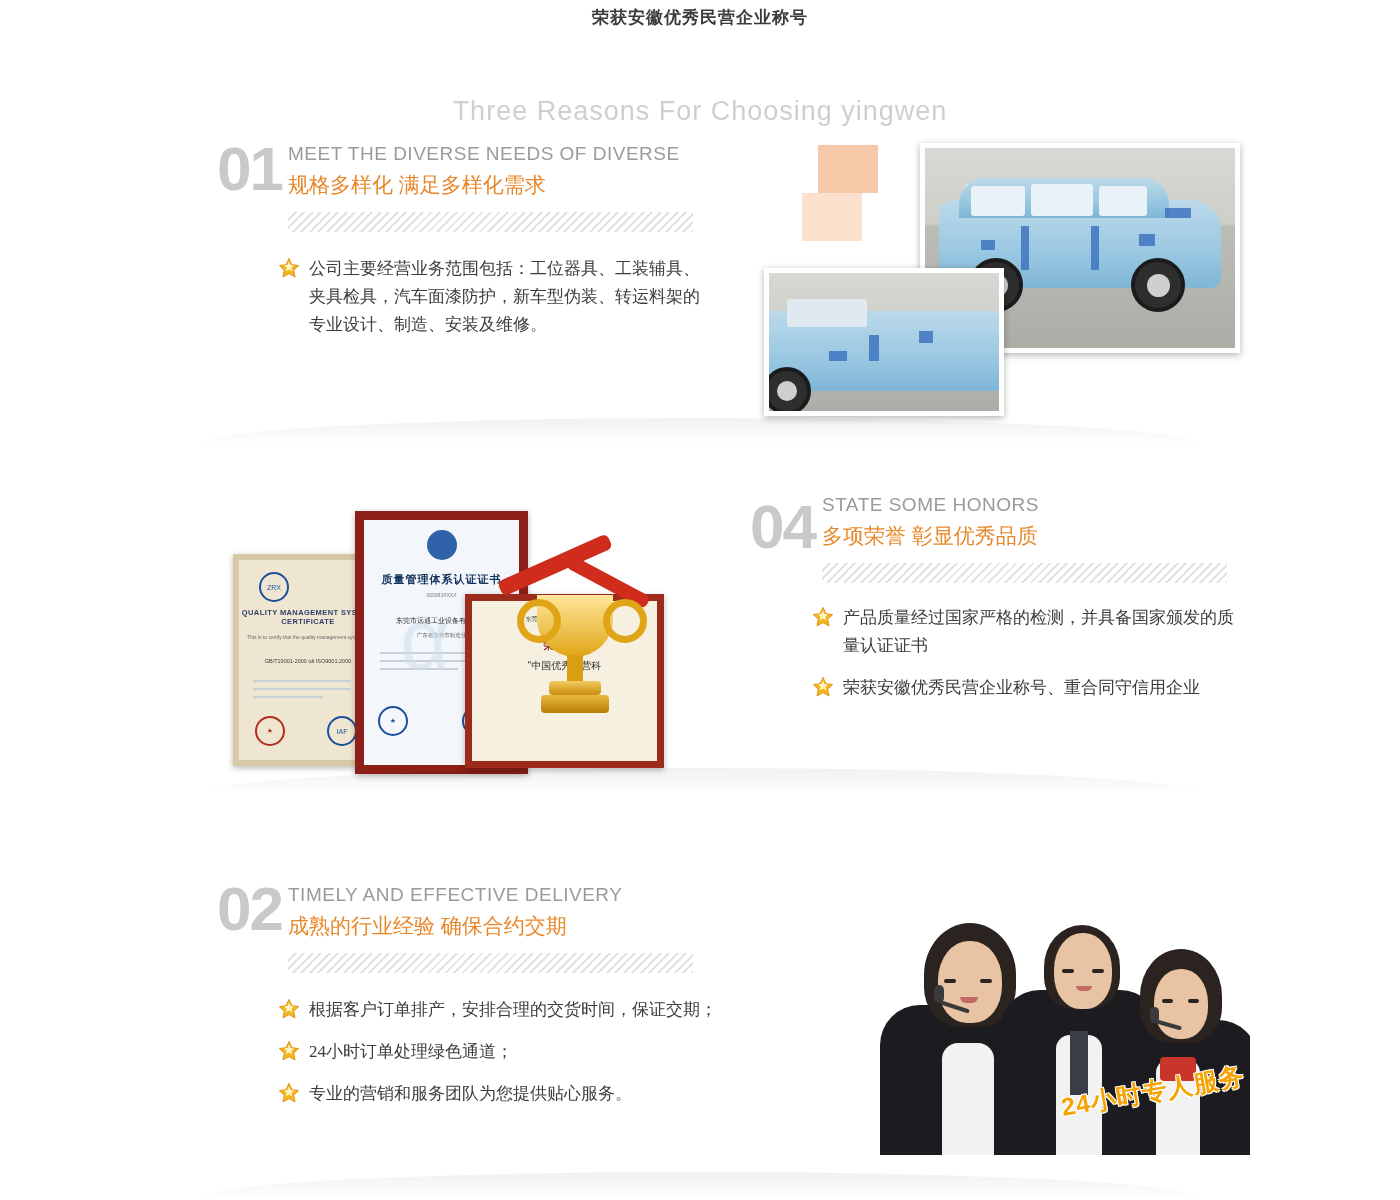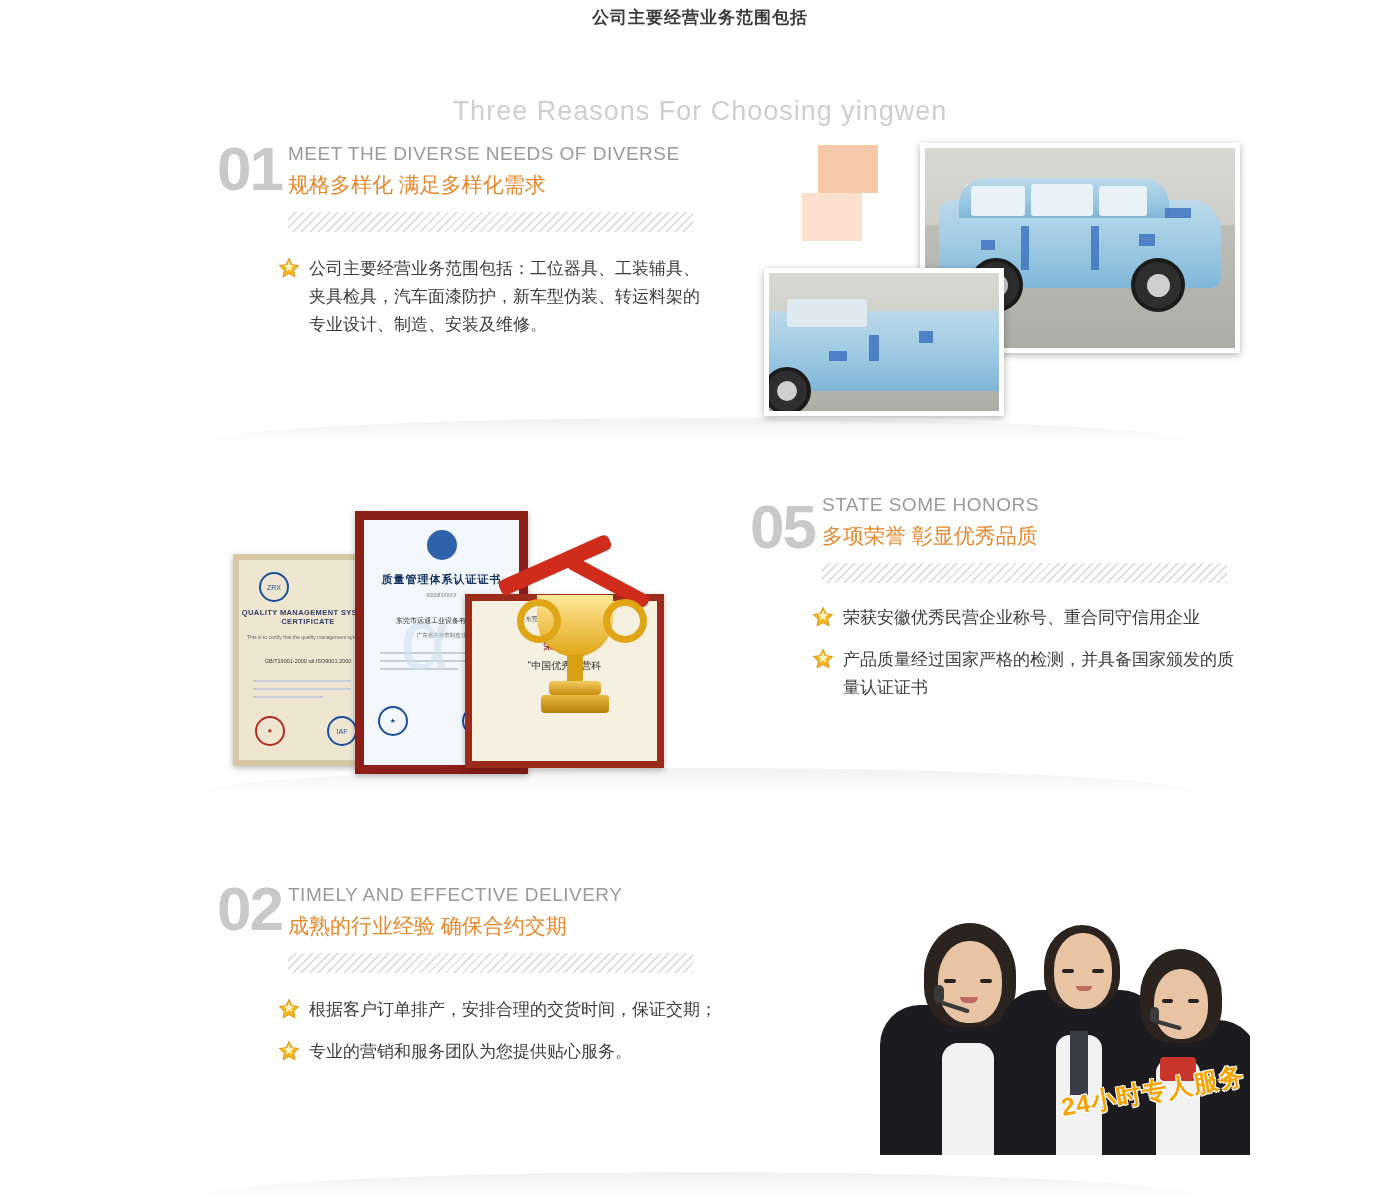--- a/index.html
+++ b/index.html
@@ -332,21 +332,21 @@
     transform: rotate(-10deg);
     letter-spacing: 1px;
     text-shadow: 1px 1px 0 #fff, -1px -1px 0 #fff, 1px -1px 0 #fff, -1px 1px 0 #fff;
   }
 </style>
 </head>
 <body>
 
 <div class="page">
 
-  <div class="top-slogan">公司主要经营业务范围包括</div>
+  <div class="top-slogan">荣获安徽优秀民营企业称号</div>
 
   <div class="sub-title">Three Reasons For Choosing  yingwen</div>
 
   <div class="num" style="left:217px; top:138px;">01</div>
   <div class="eng-head" style="left:288px; top:143px;">MEET THE DIVERSE NEEDS OF DIVERSE</div>
   <div class="cn-head" style="left:288px; top:171px;">规格多样化 满足多样化需求</div>
   <div class="hatch" style="left:288px; top:212px; width:405px;"></div>
 
   <div class="bullet-list" style="left:278px; top:255px; width:430px;">
     <div class="bullet">
@@ -447,62 +447,71 @@
       <div class="ribbon" style="left:48px; top:10px; width:90px; height:14px; transform:rotate(28deg); border-radius:6px;"></div>
       <div style="position:absolute;left:22px;top:30px;width:76px;height:62px;background:linear-gradient(to bottom,#ffe79a,#e0a516);border-radius:0 0 38px 38px;"></div>
       <div style="position:absolute;left:2px;top:34px;width:30px;height:30px;border:7px solid #e0a516;border-radius:50%;"></div>
       <div style="position:absolute;left:88px;top:34px;width:30px;height:30px;border:7px solid #e0a516;border-radius:50%;"></div>
       <div style="position:absolute;left:52px;top:90px;width:16px;height:26px;background:#d99f13;"></div>
       <div style="position:absolute;left:34px;top:116px;width:52px;height:14px;background:linear-gradient(to bottom,#f3cb61,#c98d0c);border-radius:4px;"></div>
       <div style="position:absolute;left:26px;top:130px;width:68px;height:18px;background:linear-gradient(to bottom,#e9b93f,#b87f08);border-radius:4px;"></div>
     </div>
   </div>
 
-  <div class="num" style="left:750px; top:496px;">05</div>
+  <div class="num" style="left:750px; top:496px;">04</div>
   <div class="eng-head" style="left:822px; top:494px;">STATE SOME HONORS</div>
   <div class="cn-head" style="left:822px; top:522px;">多项荣誉 彰显优秀品质</div>
   <div class="hatch" style="left:822px; top:563px; width:405px;"></div>
 
   <div class="bullet-list" style="left:812px; top:604px; width:430px;">
     <div class="bullet">
       <span class="star">
         <svg width="22" height="22" viewBox="0 0 24 24">
             <polygon points="12,1.5 15.2,8.4 22.6,9.3 17.1,14.4 18.6,21.8 12,18.1 5.4,21.8 6.9,14.4 1.4,9.3 8.8,8.4" fill="#f3b81c" stroke="#e08b12" stroke-width="1"></polygon>
             <polygon points="12,5 13.6,8.6 17.4,9.1 14.6,11.7 15.4,15.5 12,13.6 8.6,15.5 9.4,11.7 6.6,9.1 10.4,8.6" fill="#fff3c4"></polygon>
           </svg>
       </span>
-      <span class="bullet-text">荣获安徽优秀民营企业称号、重合同守信用企业</span>
+      <span class="bullet-text">产品质量经过国家严格的检测，并具备国家颁发的质量认证证书</span>
     </div>
     <div class="bullet">
       <span class="star">
         <svg width="22" height="22" viewBox="0 0 24 24">
             <polygon points="12,1.5 15.2,8.4 22.6,9.3 17.1,14.4 18.6,21.8 12,18.1 5.4,21.8 6.9,14.4 1.4,9.3 8.8,8.4" fill="#f3b81c" stroke="#e08b12" stroke-width="1"></polygon>
             <polygon points="12,5 13.6,8.6 17.4,9.1 14.6,11.7 15.4,15.5 12,13.6 8.6,15.5 9.4,11.7 6.6,9.1 10.4,8.6" fill="#fff3c4"></polygon>
           </svg>
       </span>
-      <span class="bullet-text">产品质量经过国家严格的检测，并具备国家颁发的质量认证证书</span>
+      <span class="bullet-text">荣获安徽优秀民营企业称号、重合同守信用企业</span>
     </div>
   </div>
 
   <div class="sep" style="top:768px;"></div>
 
   <div class="num" style="left:217px; top:878px;">02</div>
   <div class="eng-head" style="left:288px; top:884px;">TIMELY AND EFFECTIVE DELIVERY</div>
   <div class="cn-head" style="left:288px; top:912px;">成熟的行业经验 确保合约交期</div>
   <div class="hatch" style="left:288px; top:953px; width:405px;"></div>
 
   <div class="bullet-list" style="left:278px; top:996px; width:560px;">
     <div class="bullet">
       <span class="star">
         <svg width="22" height="22" viewBox="0 0 24 24">
             <polygon points="12,1.5 15.2,8.4 22.6,9.3 17.1,14.4 18.6,21.8 12,18.1 5.4,21.8 6.9,14.4 1.4,9.3 8.8,8.4" fill="#f3b81c" stroke="#e08b12" stroke-width="1"></polygon>
             <polygon points="12,5 13.6,8.6 17.4,9.1 14.6,11.7 15.4,15.5 12,13.6 8.6,15.5 9.4,11.7 6.6,9.1 10.4,8.6" fill="#fff3c4"></polygon>
           </svg>
       </span>
       <span class="bullet-text">根据客户订单排产，安排合理的交货时间，保证交期；</span>
+    </div>
+    <div class="bullet">
+      <span class="star">
+        <svg width="22" height="22" viewBox="0 0 24 24">
+            <polygon points="12,1.5 15.2,8.4 22.6,9.3 17.1,14.4 18.6,21.8 12,18.1 5.4,21.8 6.9,14.4 1.4,9.3 8.8,8.4" fill="#f3b81c" stroke="#e08b12" stroke-width="1"></polygon>
+            <polygon points="12,5 13.6,8.6 17.4,9.1 14.6,11.7 15.4,15.5 12,13.6 8.6,15.5 9.4,11.7 6.6,9.1 10.4,8.6" fill="#fff3c4"></polygon>
+          </svg>
+      </span>
+      <span class="bullet-text">24小时订单处理绿色通道；</span>
     </div>
     <div class="bullet">
       <span class="star">
         <svg width="22" height="22" viewBox="0 0 24 24">
             <polygon points="12,1.5 15.2,8.4 22.6,9.3 17.1,14.4 18.6,21.8 12,18.1 5.4,21.8 6.9,14.4 1.4,9.3 8.8,8.4" fill="#f3b81c" stroke="#e08b12" stroke-width="1"></polygon>
             <polygon points="12,5 13.6,8.6 17.4,9.1 14.6,11.7 15.4,15.5 12,13.6 8.6,15.5 9.4,11.7 6.6,9.1 10.4,8.6" fill="#fff3c4"></polygon>
           </svg>
       </span>
       <span class="bullet-text">专业的营销和服务团队为您提供贴心服务。</span>
     </div>

